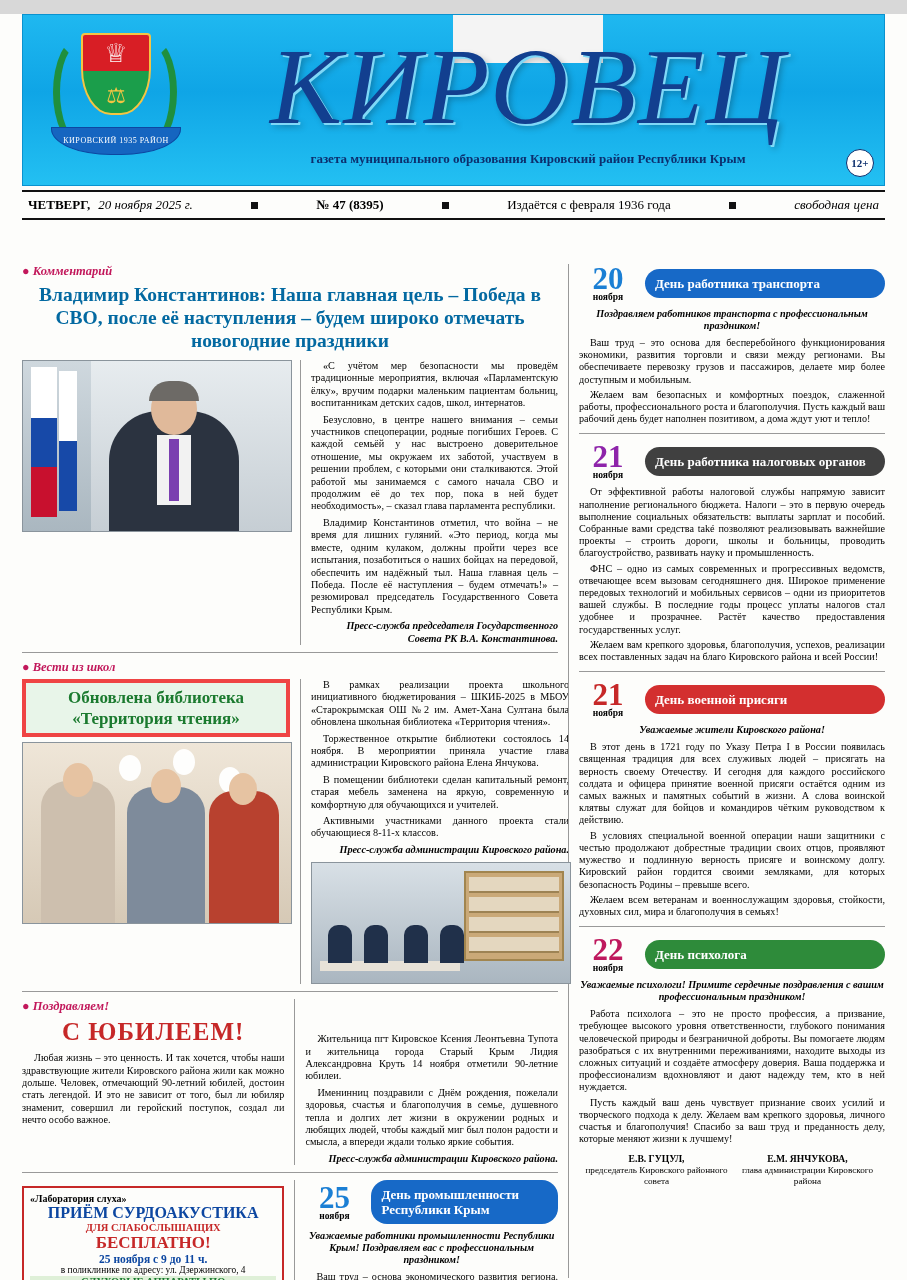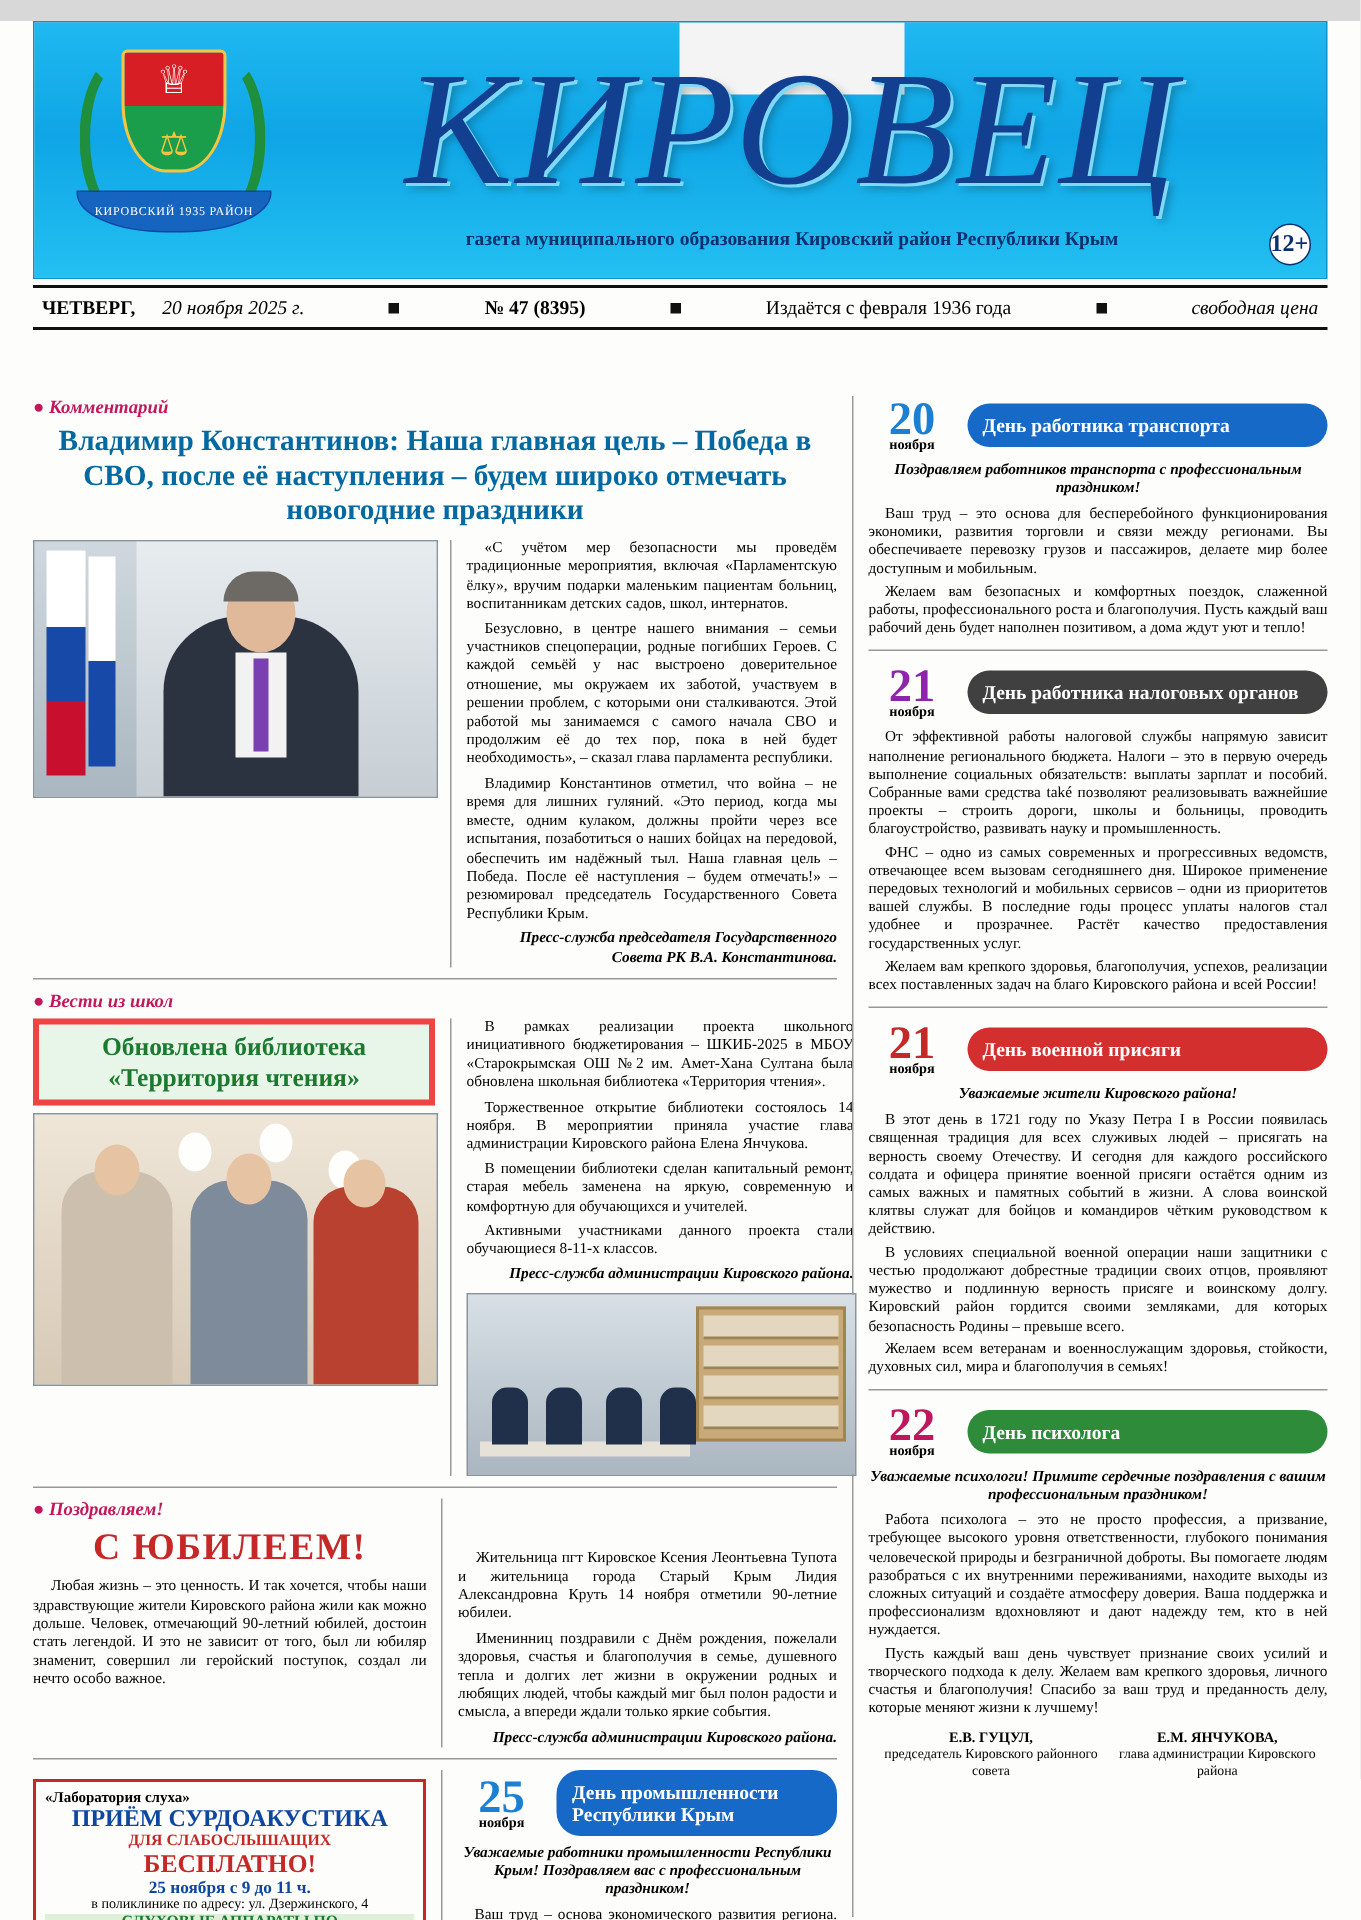--- a/index.html
+++ b/index.html
@@ -68,31 +68,31 @@
     letter-spacing:2px;
     text-shadow:2px 2px 0 #7fd8f7, 4px 4px 6px rgba(0,0,0,.25);
   }
   .subtitle{
     position:absolute;left:160px;top:136px;width:690px;text-align:center;
     font-size:13px;font-weight:bold;color:#0c2f6e;
   }
   .agebadge{
     position:absolute;right:10px;bottom:8px;width:26px;height:26px;border-radius:50%;
     background:#ffffff;border:1px solid #0c2f6e;color:#0c2f6e;
-    font-size:16px;font-weight:bold;line-height:26px;margin-top:20px;
+    font-size:11px;font-weight:bold;text-align:center;line-height:26px;margin-top:20px;
   }
 
   
   .dateline{
     margin:4px 22px 0 22px;
     border-top:2px solid #111;border-bottom:2px solid #111;
     height:26px;display:flex;align-items:center;justify-content:space-between;
     padding:0 6px;font-size:13px;
   }
-  .dateline .seg{display:flex;align-items:center;gap:18px;}
+  .dateline .seg{display:flex;align-items:center;gap:8px;}
   .dateline b{font-weight:bold;}
   .dateline .sq{display:inline-block;width:7px;height:7px;background:#111;}
 
   
   .content{
     position:absolute;left:22px;right:22px;top:250px;bottom:16px;
     display:flex;gap:0;
   }
   .colL{width:546px;padding-right:10px;box-sizing:border-box;}
   .colR{width:317px;padding-left:10px;box-sizing:border-box;border-left:1px solid #999;}
@@ -173,21 +173,21 @@
   }
   .daynum .n{font-size:31px;font-weight:bold;line-height:30px;}
   .daynum .m{font-size:9.5px;font-weight:bold;margin-top:-2px;}
   .pill{
     flex:1;border-radius:16px;color:#fff;font-weight:bold;font-size:13px;
     padding:7px 10px;line-height:15px;
   }
   .intro{font-size:10.2px;line-height:12px;text-align:center;font-weight:bold;font-style:italic;margin:4px 0 5px;}
   .rtxt{font-size:10.2px;line-height:12.2px;text-align:justify;}
   .rtxt p{margin:0 0 3px 0;text-indent:11px;}
-  .signrow{display:flex;justify-content:flex-end;gap:4px;margin-top:8px;}
+  .signrow{display:flex;justify-content:center;gap:4px;margin-top:8px;}
   .signrow div{width:48%;text-align:center;font-size:9.2px;line-height:11px;}
   .signrow b{font-size:9.6px;}
   .sep{border-top:1px solid #999;margin:8px 0;}
 </style>
 </head>
 <body>
 
 <div class="page">
 
   <div class="masthead">

